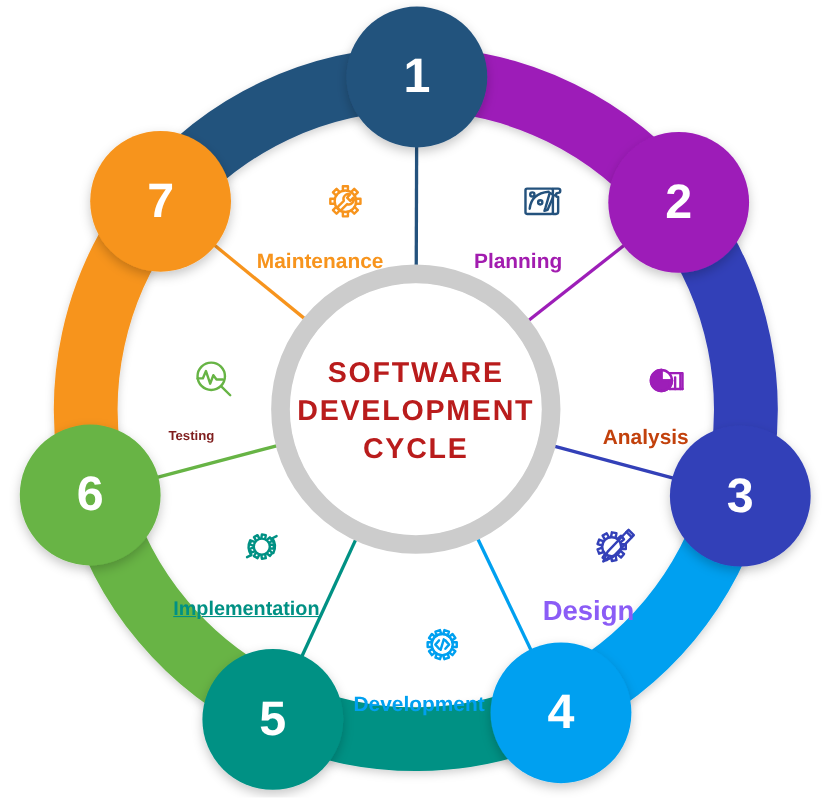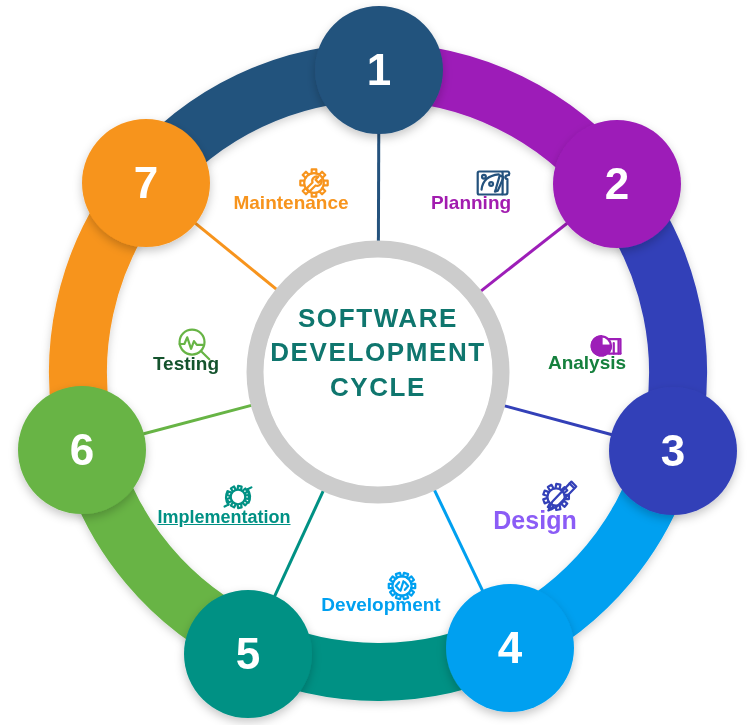--- a/index.html
+++ b/index.html
@@ -1,25 +1,25 @@
 <!DOCTYPE html>
 <html><head>
 <meta charset="utf-8">
 <style>
   html,body{margin:0;padding:0;background:#ffffff;}
   body{width:751px;height:725px;overflow:hidden;
        font-family:"Liberation Sans","DejaVu Sans",sans-serif;}
   #stage{position:relative;width:751px;height:725px;}
   #stage svg{position:absolute;left:0;top:0;}
   .lbl{position:absolute;font-weight:bold;white-space:nowrap;
-       transform:translate(-50%,0);text-align:center;}
+       transform:translate(-50%,0);text-align:center;margin-top:36px;}
   .ico{position:absolute;transform:translate(-50%,-50%);}
-  .center-text{position:absolute;left:378px;top:352px;
+  .center-text{position:absolute;left:378px;top:373px;
        transform:translate(-50%,-50%);text-align:center;
-       color:#0f766e;font-weight:bold;font-size:26px;
+       color:#b91c1c;font-weight:bold;font-size:26px;
        letter-spacing:1.6px;line-height:1.32;}
   .num{position:absolute;transform:translate(-50%,-50%);
        color:#ffffff;font-size:44px;font-weight:bold;
        pointer-events:none;}
 </style>
 </head>
 <body>
 
 <div id="stage">
 
@@ -68,25 +68,25 @@
   </svg>
 
   <div class="center-text">
     <div>SOFTWARE</div>
     <div>DEVELOPMENT</div>
     <div>CYCLE</div>
   </div>
 
   <div id="labels">
       <div class="lbl" style="left: 471px; top: 192px; color: #a21caf; font-size: 19px;">Planning</div>
-      <div class="lbl" style="left: 587px; top: 352px; color: #15803d; font-size: 19px;">Analysis</div>
+      <div class="lbl" style="left: 587px; top: 352px; color: #c2410c; font-size: 19px;">Analysis</div>
       <div class="lbl" style="left: 535px; top: 506px; color: #8b5cf6; font-size: 25px;">Design</div>
       <div class="lbl" style="left: 381px; top: 594px; color: rgb(0, 160, 240); font-size: 19px;">Development</div>
       <div class="lbl" style="left: 224px; top: 507px; color: rgb(0, 145, 132); font-size: 18px; text-decoration: underline;">Implementation</div>
-      <div class="lbl" style="left: 186px; top: 353px; color: #14532d; font-size: 19px;">Testing</div>
+      <div class="lbl" style="left: 174px; top: 353px; color: #7f1d1d; font-size: 12px;">Testing</div>
       <div class="lbl" style="left: 291px; top: 192px; color: rgb(247, 148, 29); font-size: 19px;">Maintenance</div>
     </div>
   <div id="icons">
       <div class="ico" style="left: 471px; top: 160px; color: rgb(36, 82, 125);">
         <svg width="46" height="46" viewBox="0 0 48 48" fill="none" stroke="#24527d" stroke-width="2.3" stroke-linecap="round" stroke-linejoin="round">
           <rect x="7" y="12" width="26" height="24" rx="1.5"></rect>
      <path d="M33 12h5a2 2 0 0 1 0 4 2 2 0 0 0 0 4v14a2 2 0 0 1-2 2h-3"></path>
      <path d="M11 31c1-10 8-15 18-16"></path>
      <circle cx="13.5" cy="17.5" r="2"></circle>
           <circle cx="21" cy="25" r="2"></circle>

